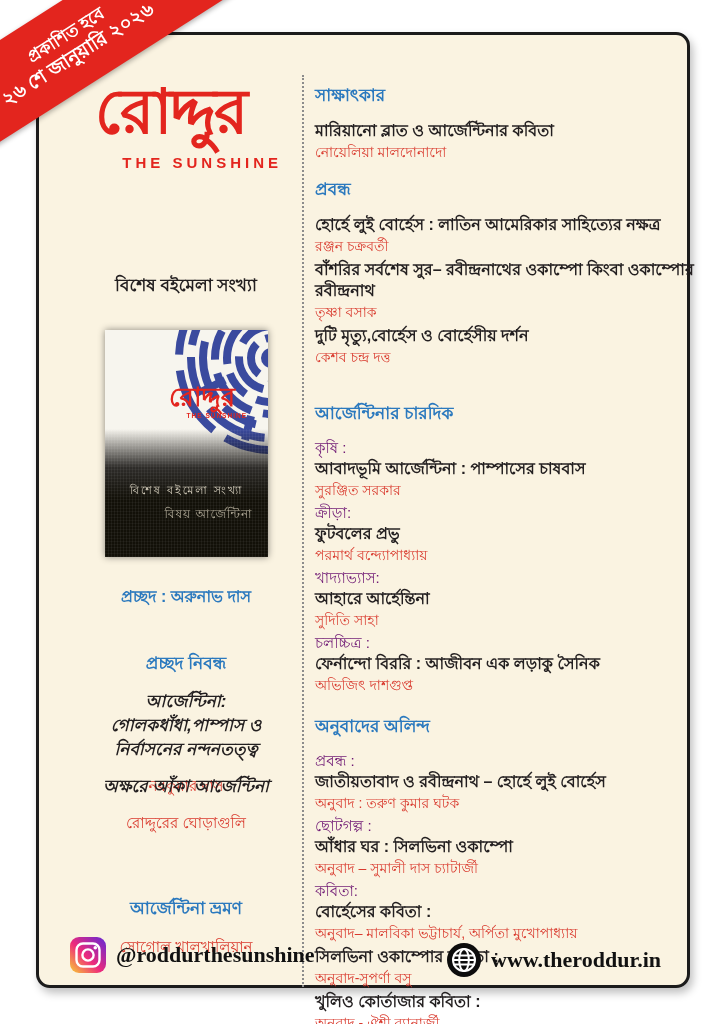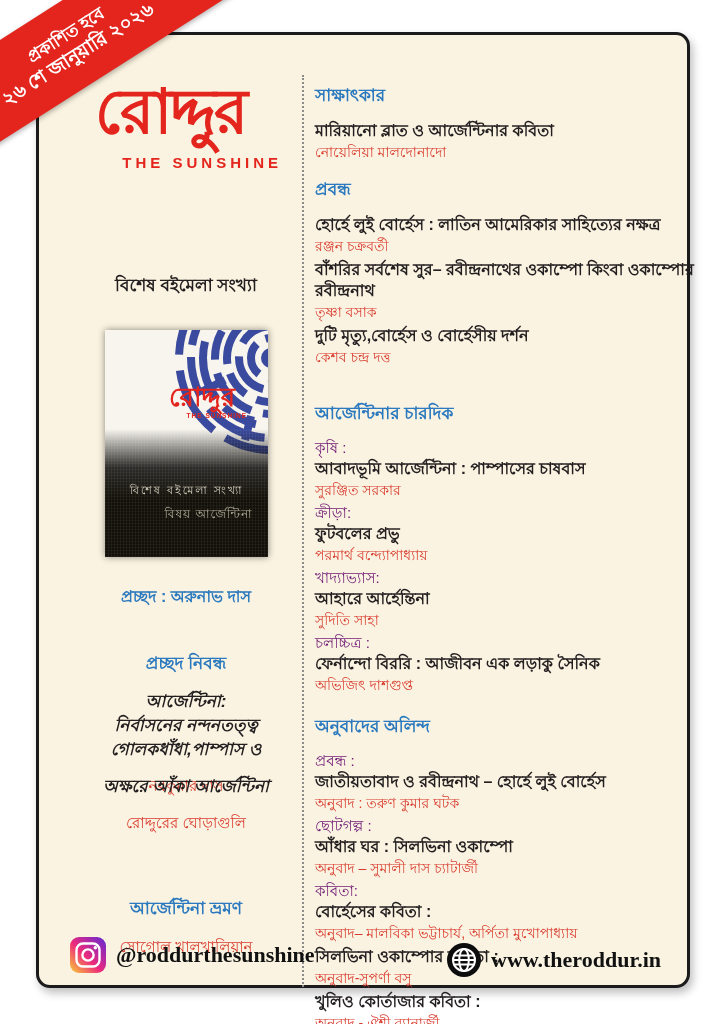--- a/index.html
+++ b/index.html
@@ -141,22 +141,22 @@
       <div class="l2">বিষয়  আর্জেন্টিনা</div>
     </div>
   </div>
 
   <div class="lblock cover-credit">প্রচ্ছদ : অরুনাভ দাস</div>
 
   <div class="lblock lsec0">
       <section class="toc-section">
         <div class="toc-h">প্রচ্ছদ নিবন্ধ</div>
         <div class="toc-title">আর্জেন্টিনা:</div>
+        <div class="toc-title">গোলকধাঁধা,পাম্পাস ও</div>
         <div class="toc-title">নির্বাসনের নন্দনতত্ত্ব</div>
-        <div class="toc-title">গোলকধাঁধা,পাম্পাস ও</div>
         <div class="toc-author">নবকুমার দাস</div>
       </section>
     </div>
   <div class="lblock lsec1">
       <section class="toc-section">
         <div class="toc-title">অক্ষরে আঁকা আর্জেন্টিনা</div>
         <div class="toc-author">রোদ্দুরের ঘোড়াগুলি</div>
       </section>
     </div>
   <div class="lblock lsec2">

